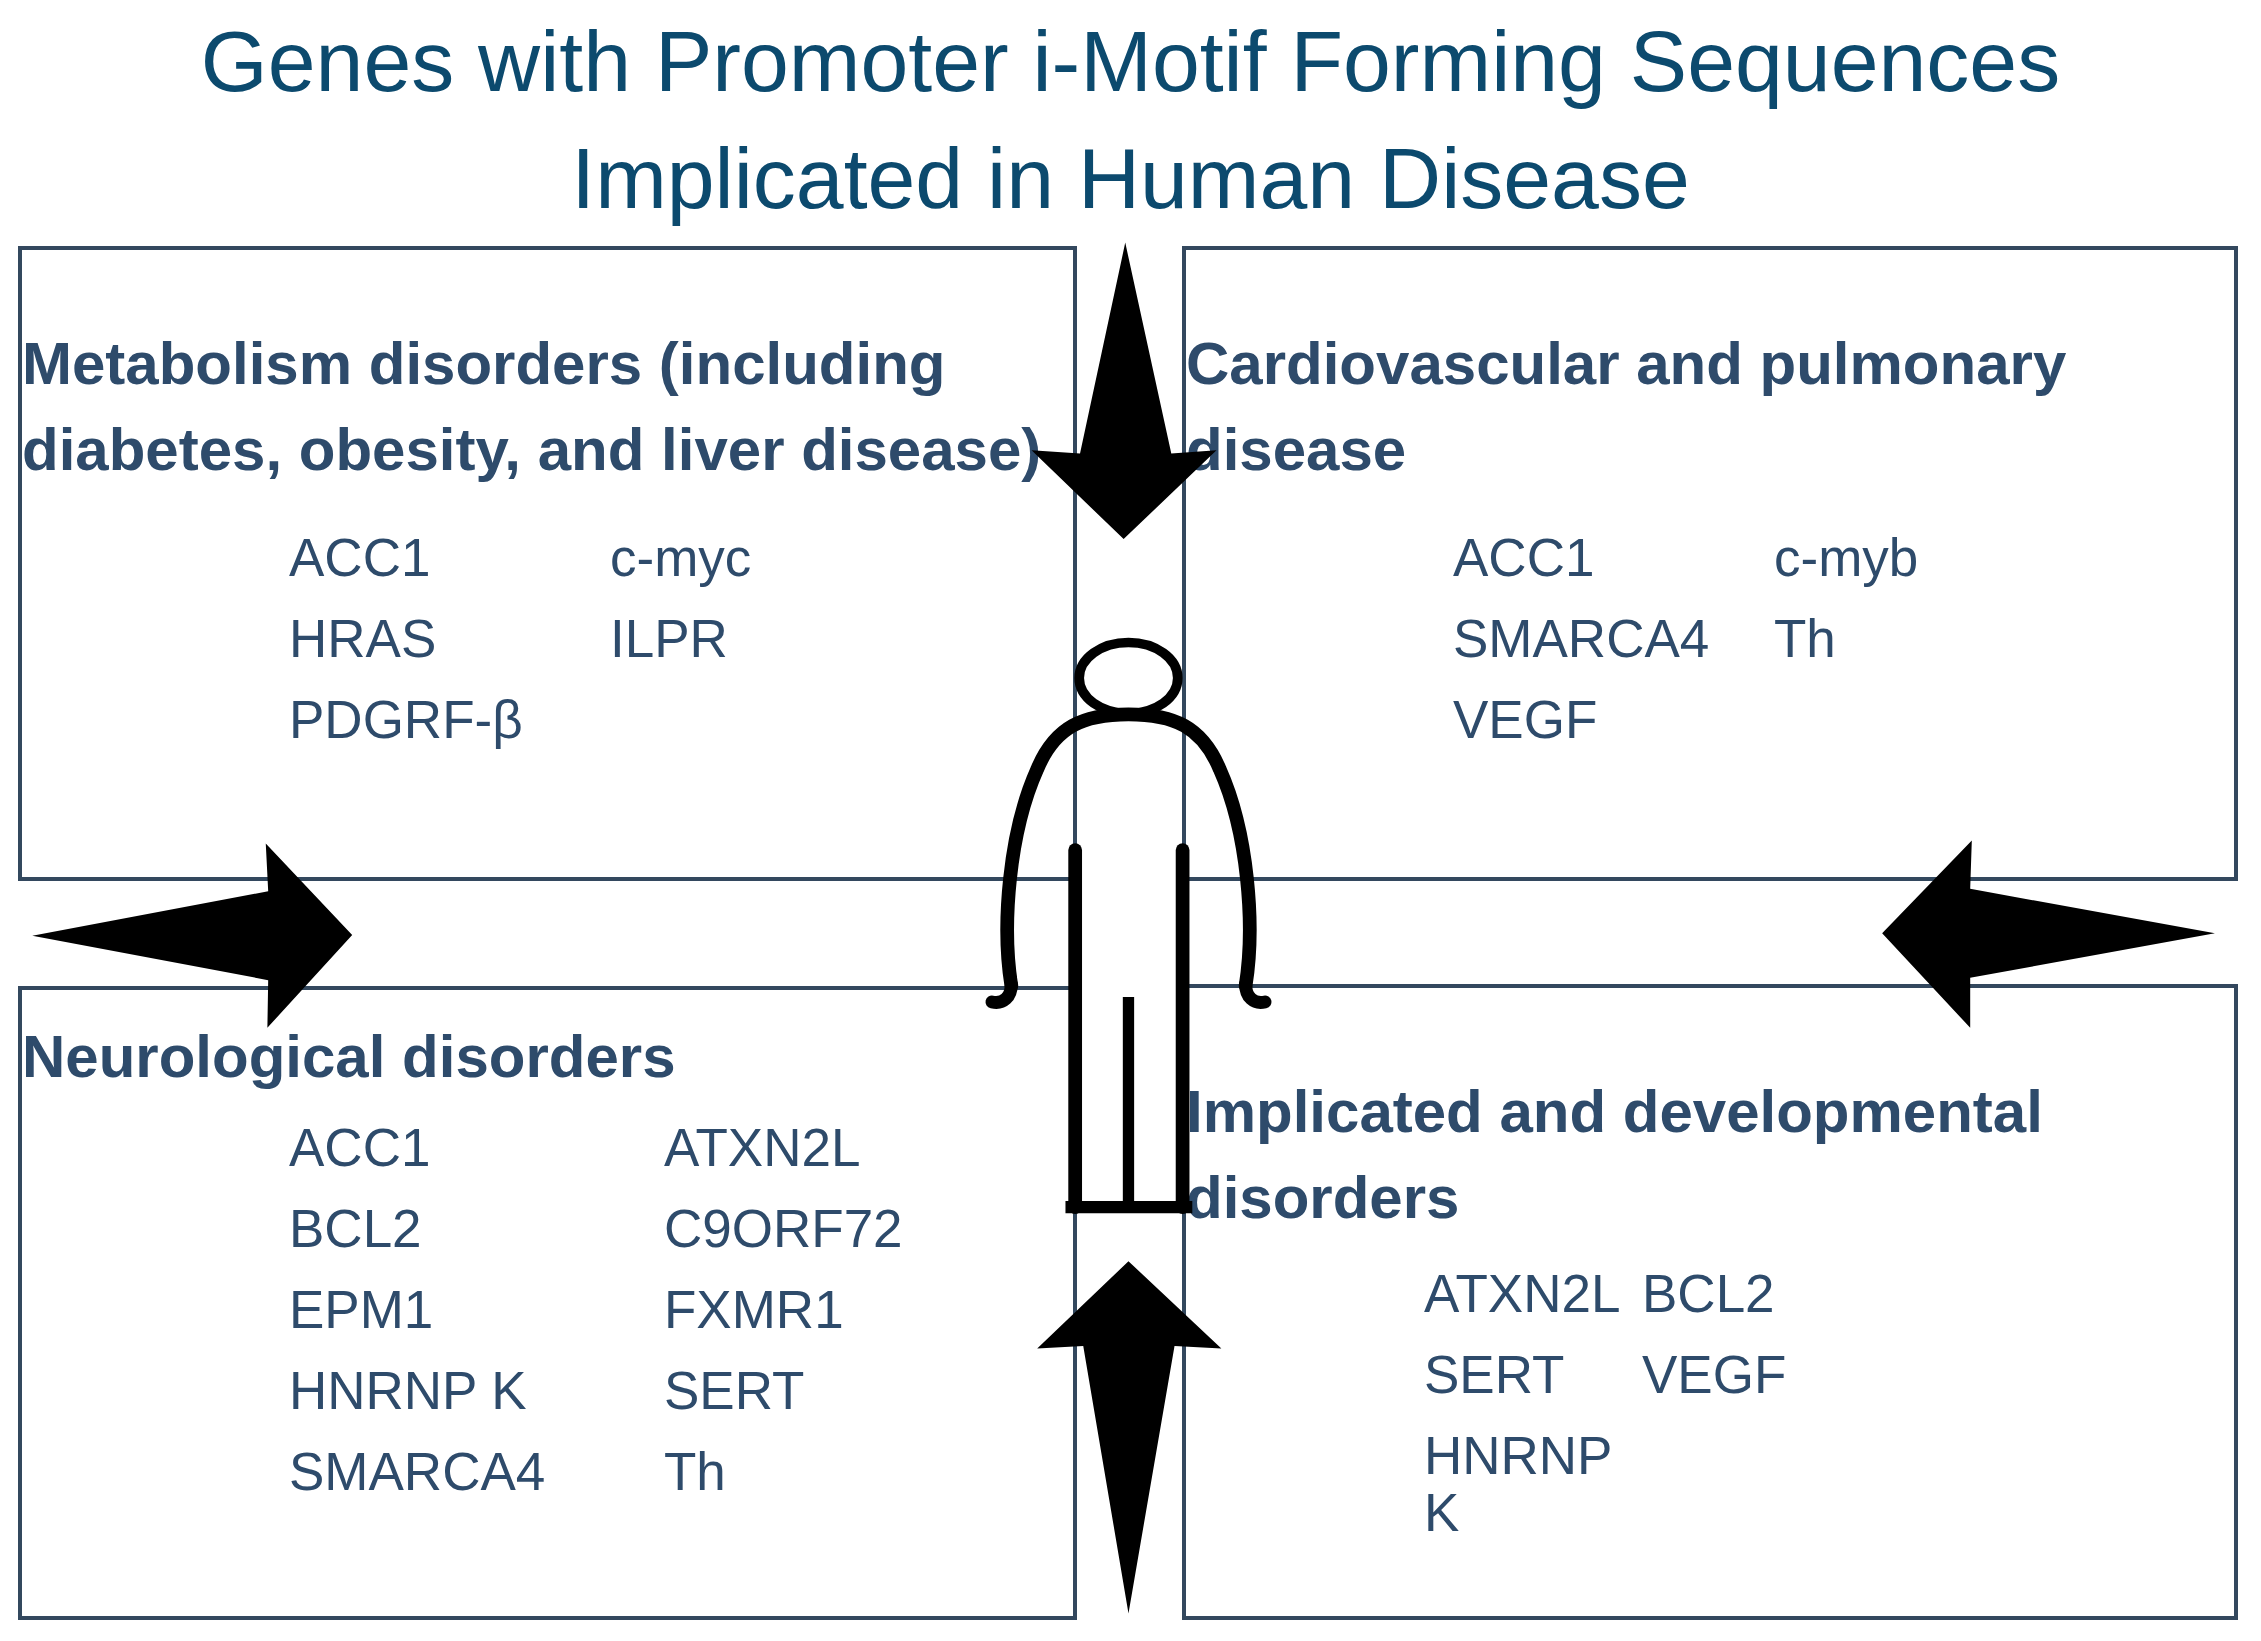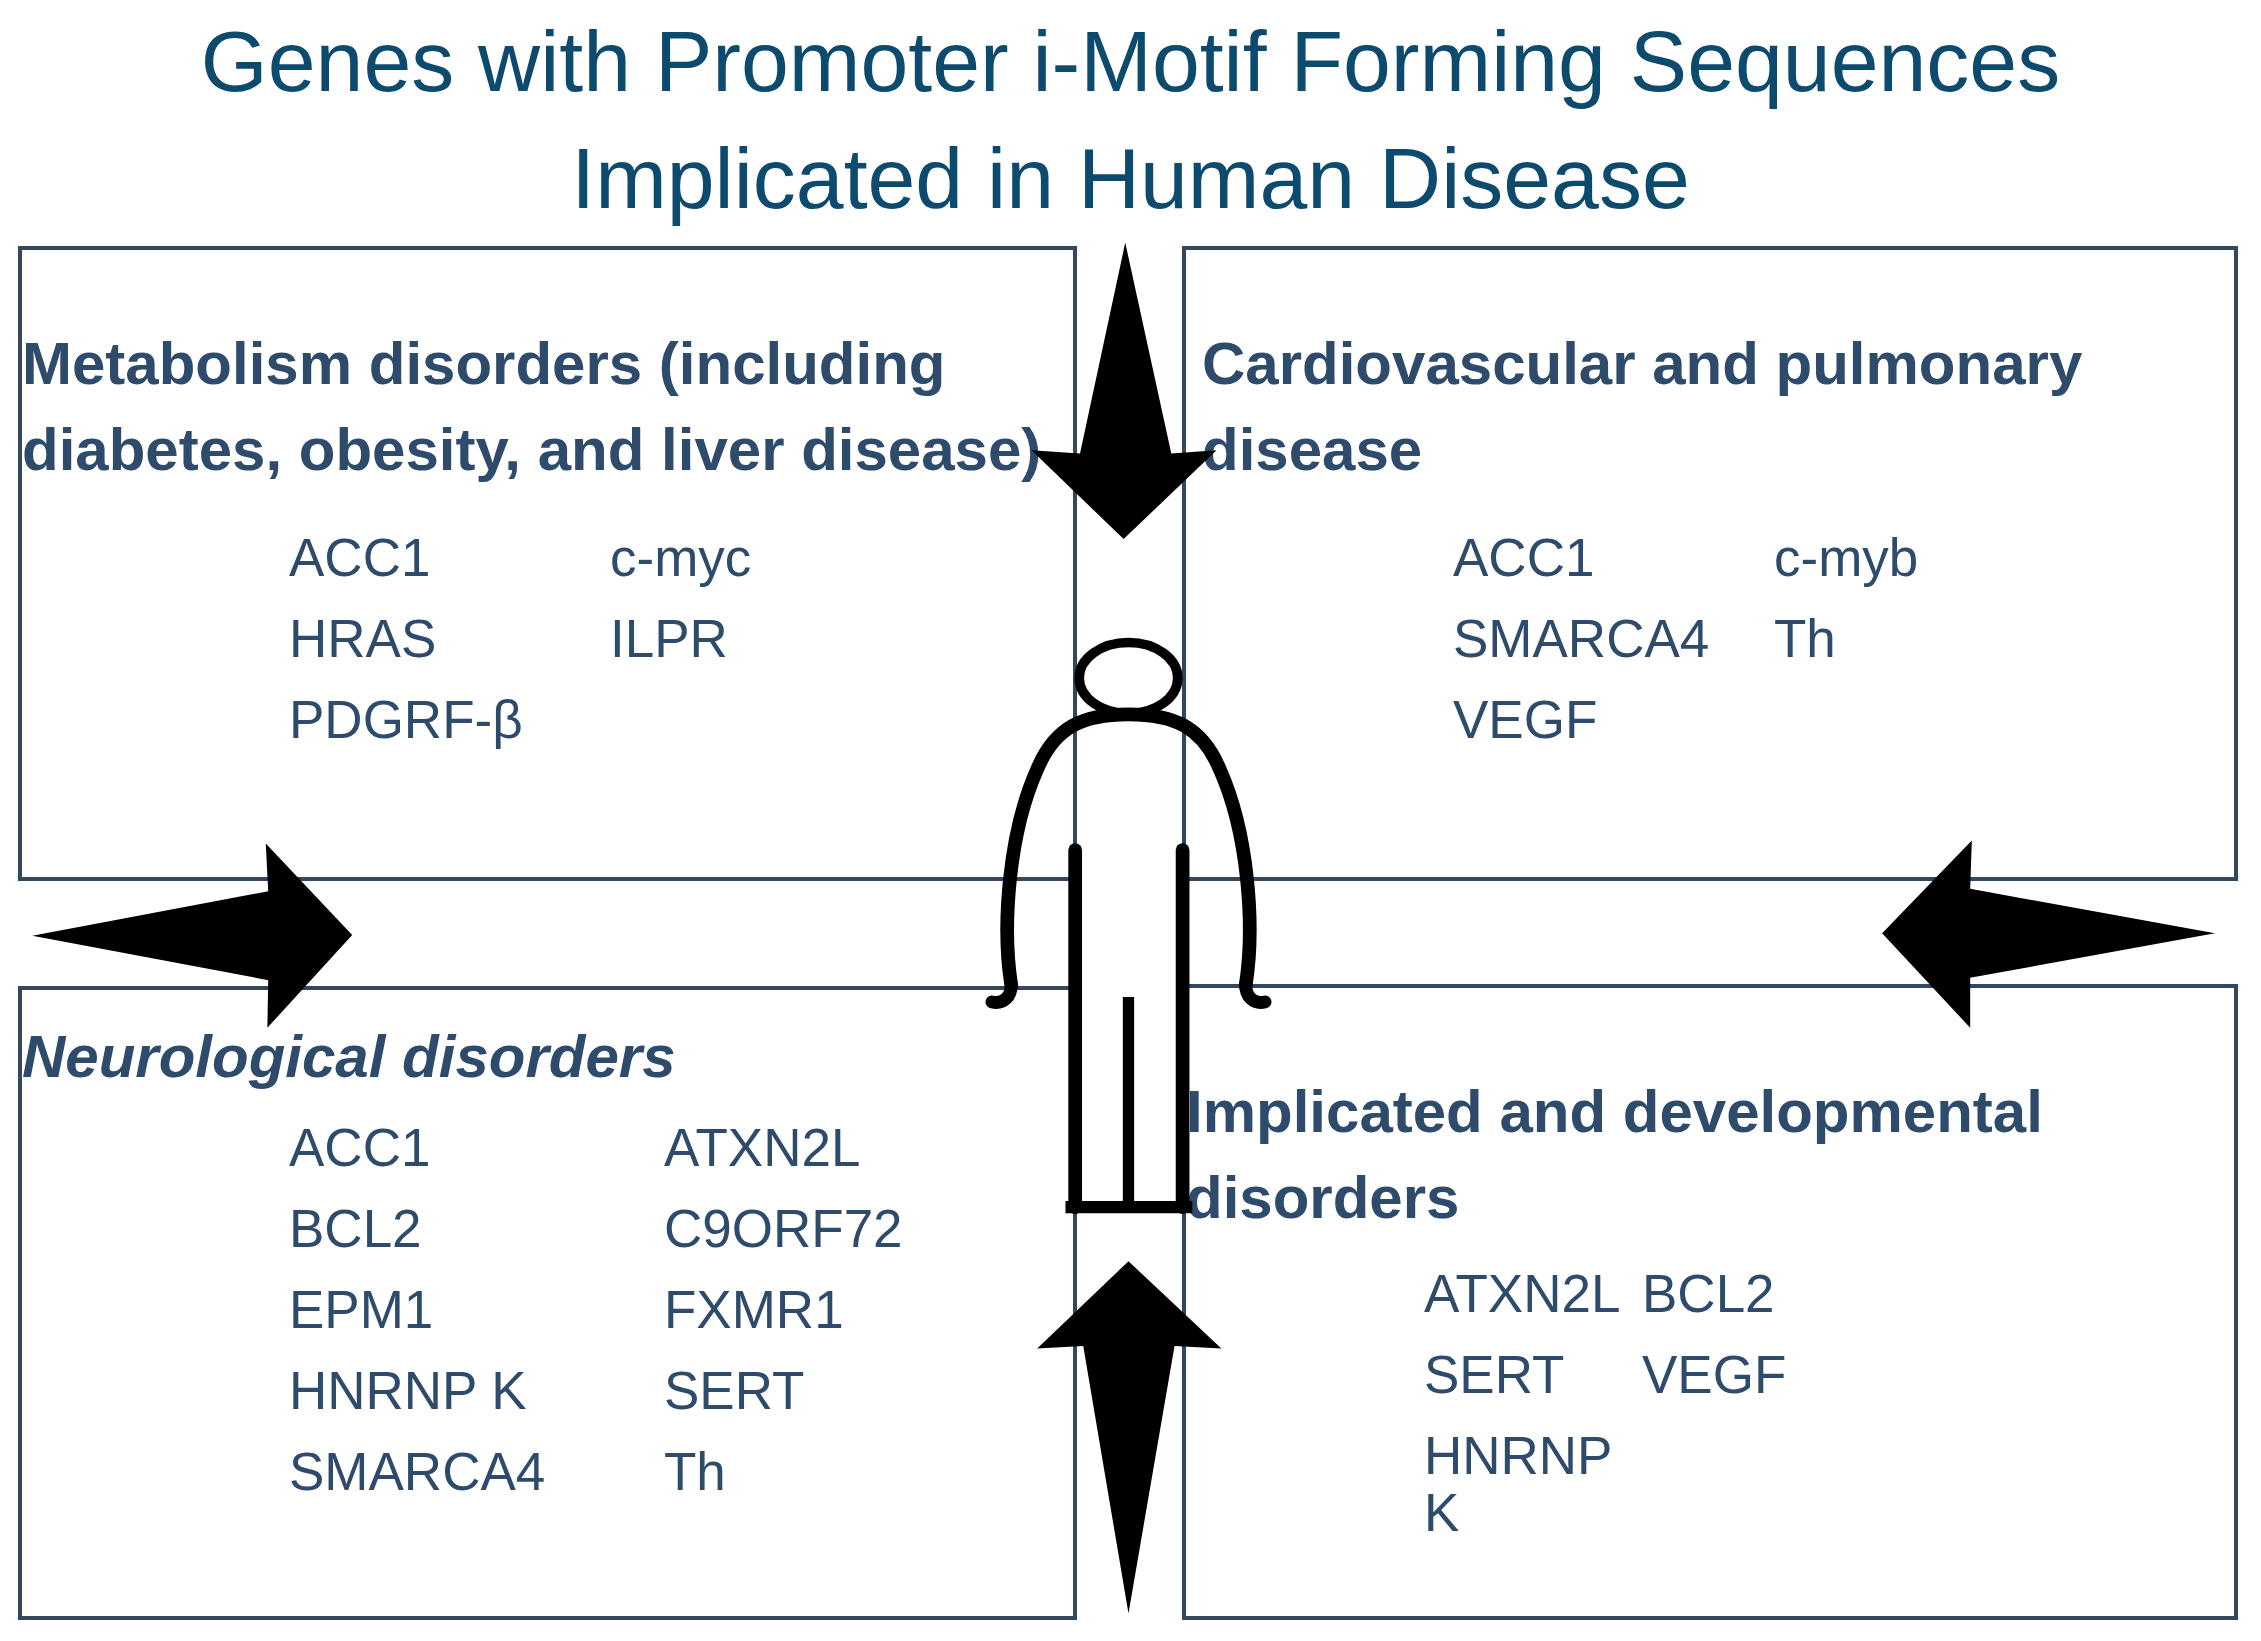--- a/index.html
+++ b/index.html
@@ -27,22 +27,22 @@
   .box-tr{left:1182px;top:246px;width:1056px;height:635px;}
   .box-bl{left:18px;top:986px;width:1059px;height:634px;}
   .box-br{left:1182px;top:984px;width:1056px;height:636px;}
   .qhead{
     margin:0;
     text-align:left;
     color:#2E4B6B;
     font-size:60px;font-weight:bold;line-height:86px;
   }
   .box-tl .qhead{margin-top:71px;}
-  .box-tr .qhead{margin-top:71px;padding-left:16px;}
-  .box-bl .qhead{margin-top:24px;font-style:italic;}
+  .box-tr .qhead{margin-top:71px;}
+  .box-bl .qhead{margin-top:24px;}
   .box-br .qhead{margin-top:81px;}
   .qhead span{display:block;}
   .genes{
     display:grid;
     width:max-content;
     color:#2E4B6B;
     font-size:53px;line-height:57px;
     row-gap:47px;
     gap:24px;
   }

